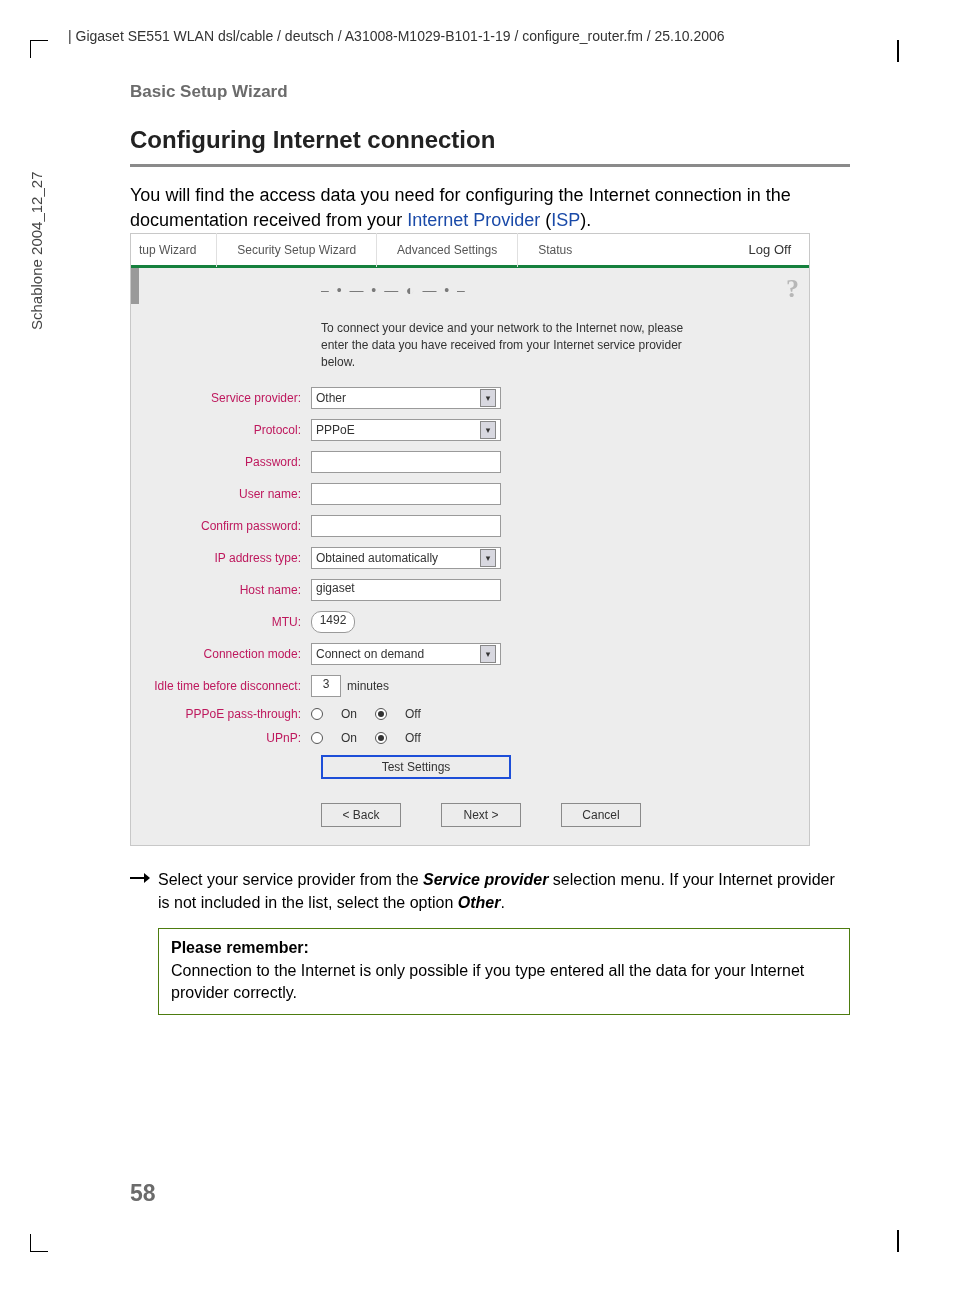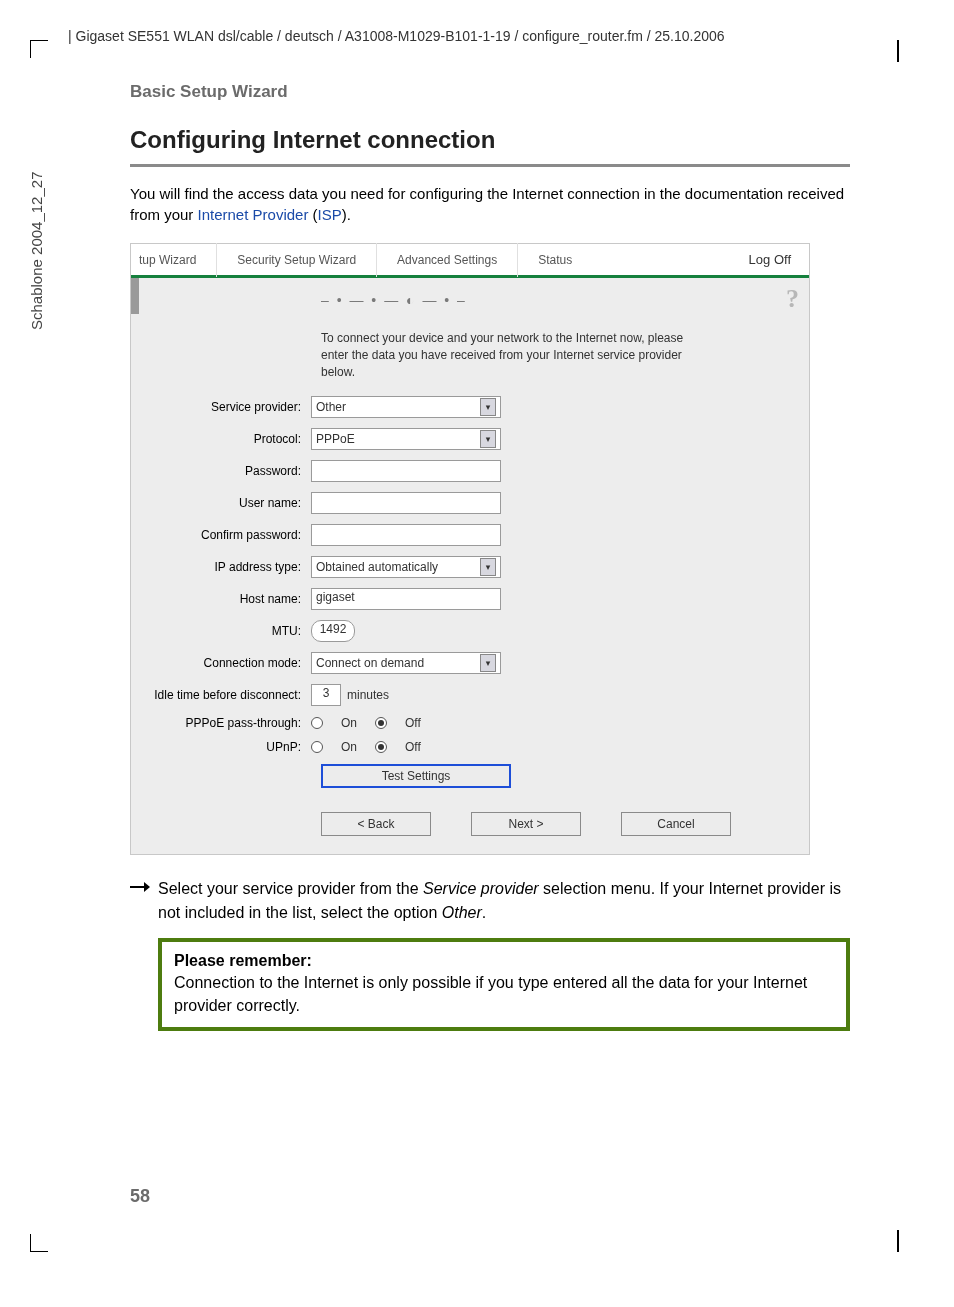--- a/index.html
+++ b/index.html
@@ -47,23 +47,22 @@
     font-weight:bold;
     color:#222;
     margin-bottom:10px;
   }
   .rule {
     height:3px;
     background:#8a8a8a;
     margin-bottom:16px;
   }
   .intro {
-    font-size:15px;
+    font-size:18px;
     line-height:1.4;
-    margin-bottom:18px;
   }
   .intro a { color:#1a4aa8; text-decoration:none; }
   .screenshot {
     border:1px solid #c8c8c8;
     background:#fff;
     width:680px;
     font-size:12px;
     color:#333;
   }
   .tabs {
@@ -118,21 +117,21 @@
   .form-row {
     display:flex;
     align-items:center;
     margin-bottom:10px;
   }
   .form-label {
     width:180px;
     text-align:right;
     padding-right:10px;
     font-size:12px;
-    color:#000000;
+    color:#be185d;
   }
   .select, .textin {
     height:22px;
     border:1px solid #9a9a9a;
     background:#fff;
     font-size:12px;
     padding:1px 4px;
     position:relative;
   }
   .select { width:190px; display:flex; align-items:center; justify-content:space-between;}
@@ -159,50 +158,50 @@
     display:flex;align-items:center;justify-content:center;
     margin-top:2px;
     margin-bottom:24px;
   }
   .nav-btns {
     margin-left:190px;
     display:flex;
     gap:40px;
   }
   .nav-btns .btn {
-    width:110px;height:24px;
+    width:80px;height:24px;
     border:1px solid #8a8a8a;
     background:#ececec;
     display:flex;align-items:center;justify-content:center;
     font-size:12px;
   }
   .bullets { margin-top:22px; font-size:16px; line-height:1.45;}
   .bullet-row { display:flex; margin-bottom:14px;}
   .arrow-icon {
     width:28px; flex-shrink:0;
     display:flex; align-items:flex-start; justify-content:flex-start;
     padding-top:4px;
   }
   .arrow-icon svg { display:block;}
   .bullet-text { flex:1;}
-  .bullet-text b { font-weight:normal; font-style:italic;}
+  .bullet-text b { font-weight:bold; font-style:italic;}
   .note-box {
-    border:4px solid #4d7c0f;
+    border:1px solid #4d7c0f;
     padding:8px 12px 10px 12px;
     margin-left:28px;
     font-size:16px;
     line-height:1.4;
   }
   .note-box .nt { font-weight:bold; }
   .page-num {
     position:absolute;
     left:130px;
     bottom:100px;
     font-weight:bold;
-    font-size:18px;
+    font-size:23px;
     color:#6b6b6b;
   }
 </style>
 </head>
 <body>
 
 <div class="crop-top-left"></div>
 <div class="crop-top-right"></div>
 <div class="crop-bot-left"></div>
 <div class="crop-bot-right"></div>

